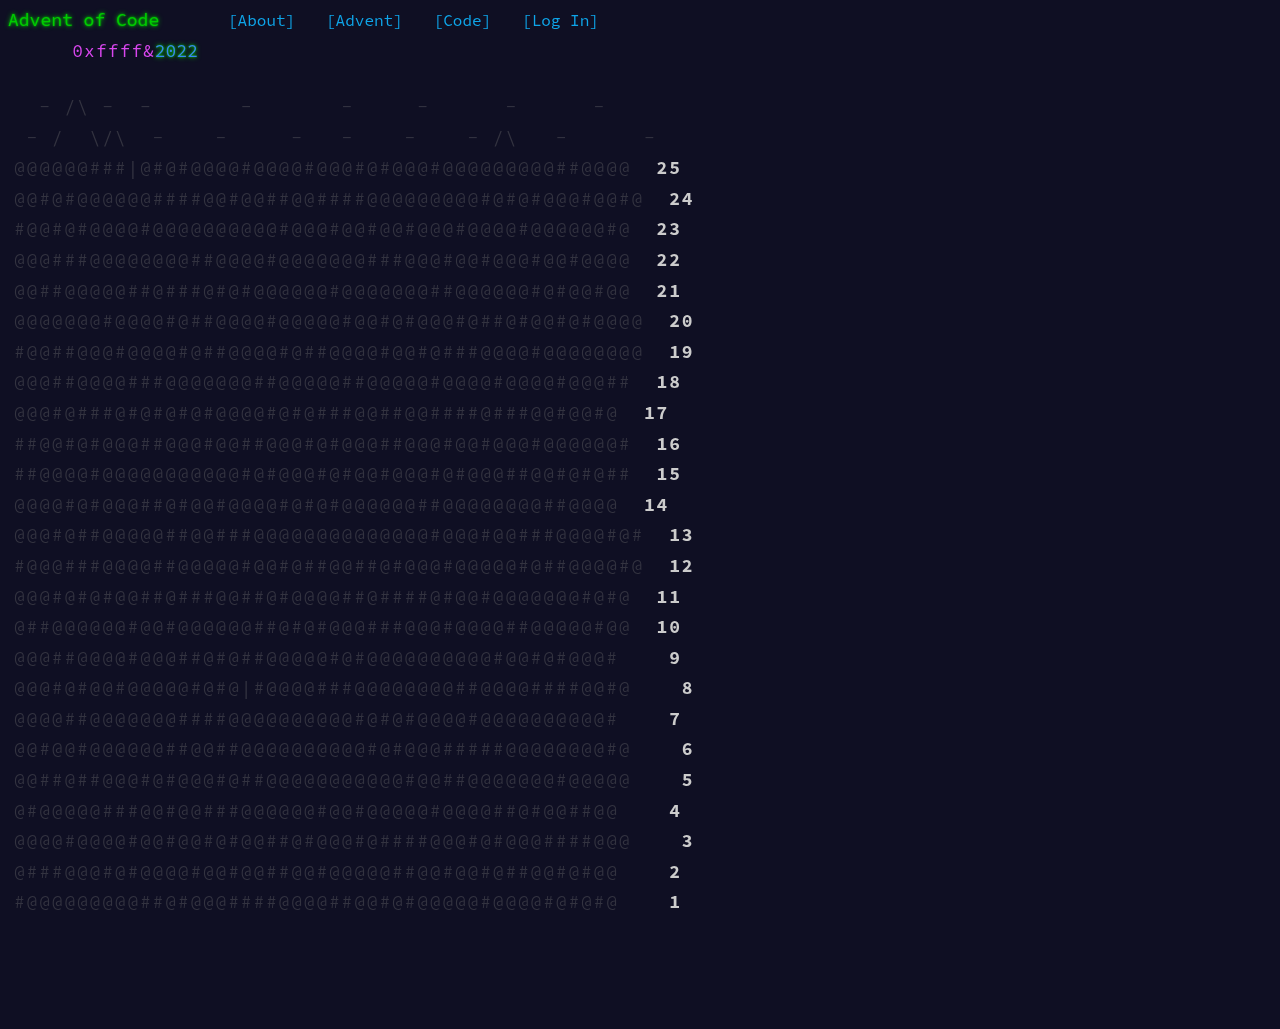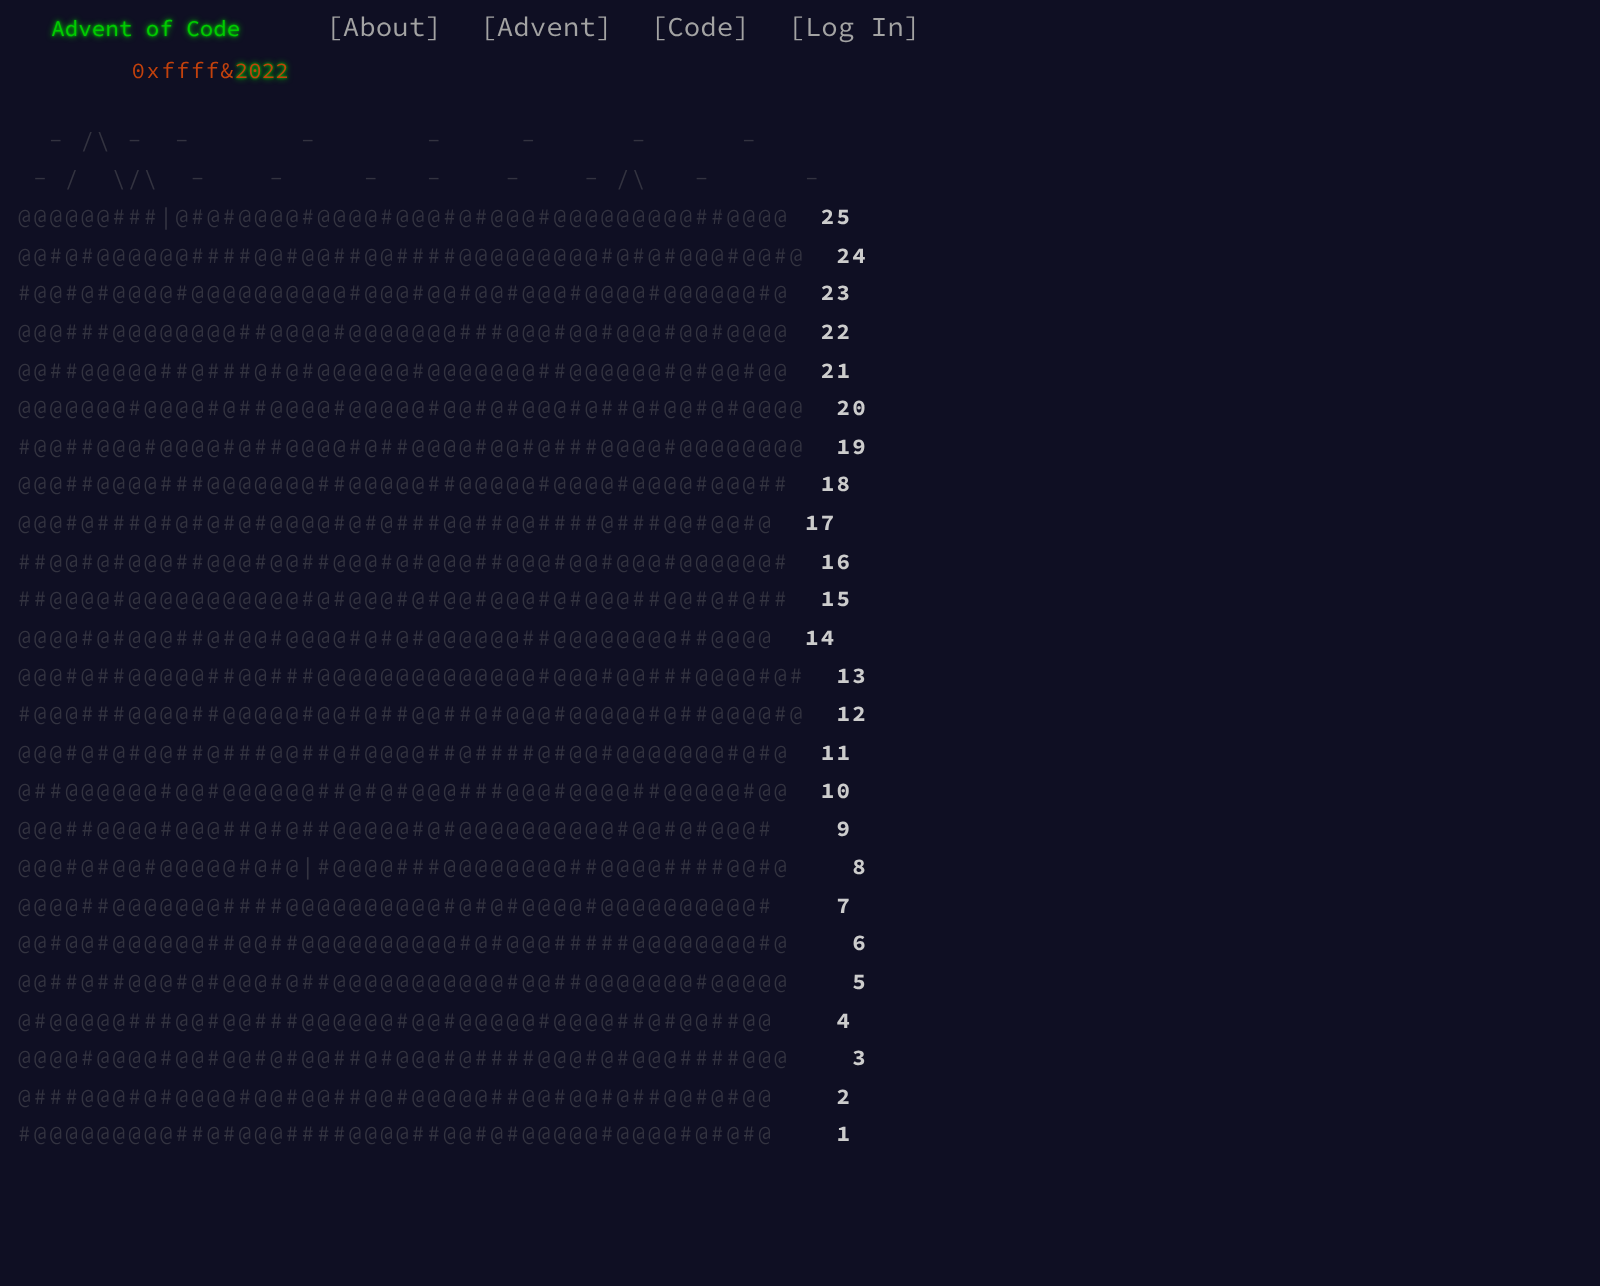--- a/index.html
+++ b/index.html
@@ -12,63 +12,62 @@
       color: #cccccc;
       font-family: "Source Code Pro", Consolas, "Courier New", monospace;
       font-size: 18px;
       min-width: 1280px;
       min-height: 1029px;
       padding: 8px 0 0 8px;
     }
     header {
       white-space: nowrap;
       margin-bottom: 30px;
-      margin-left: 33px;
     }
     .title-row {
       display: flex;
       align-items: baseline;
     }
     .title {
       color: #00cc00;
       text-shadow: 0 0 2px #00cc00, 0 0 5px #00cc00;
       font-weight: normal;
       font-size: 18px;
       padding-right: 30px;
       display: inline-block;
       width: 220px;
     }
     nav {
       display: inline-block;
     }
     nav a, .nav-link {
-      color: #a3a3a3;
+      color: #0ea5e9;
       text-decoration: none;
       cursor: pointer;
       margin-right: 20px;
-      font-size: 22px;
+      font-size: 16px;
     }
     .sub-row {
       display: flex;
       align-items: baseline;
       margin-top: 8px;
     }
     .sub-left {
       display: inline-block;
       width: 220px;
       text-align: right;
       padding-right: 30px;
       box-sizing: border-box;
     }
     .prefix {
-      color: #c2410c;
+      color: #d946ef;
       letter-spacing: 1px;
     }
     .year {
-      color: #c2410c;
+      color: #3b82f6;
       text-shadow: 0 0 2px #00cc00, 0 0 5px #00cc00;
       cursor: pointer;
     }
     .calendar {
       font-family: "Source Code Pro", Consolas, "Courier New", monospace;
       white-space: pre;
       font-size: 18px;
       line-height: 1.7;
       letter-spacing: 1.8px;
       padding-left: 6px;

